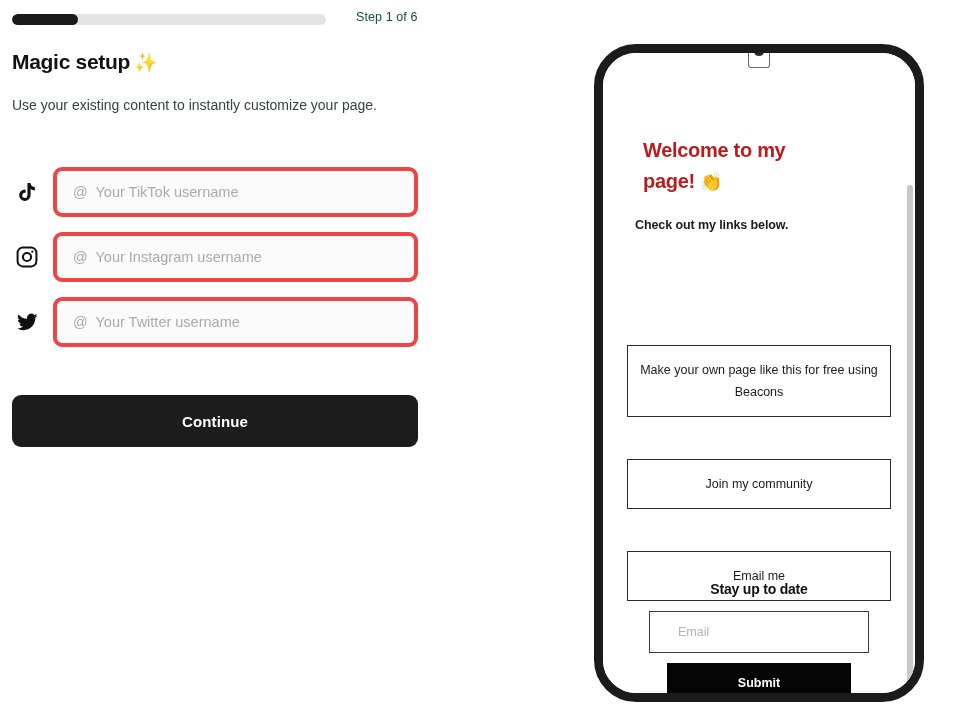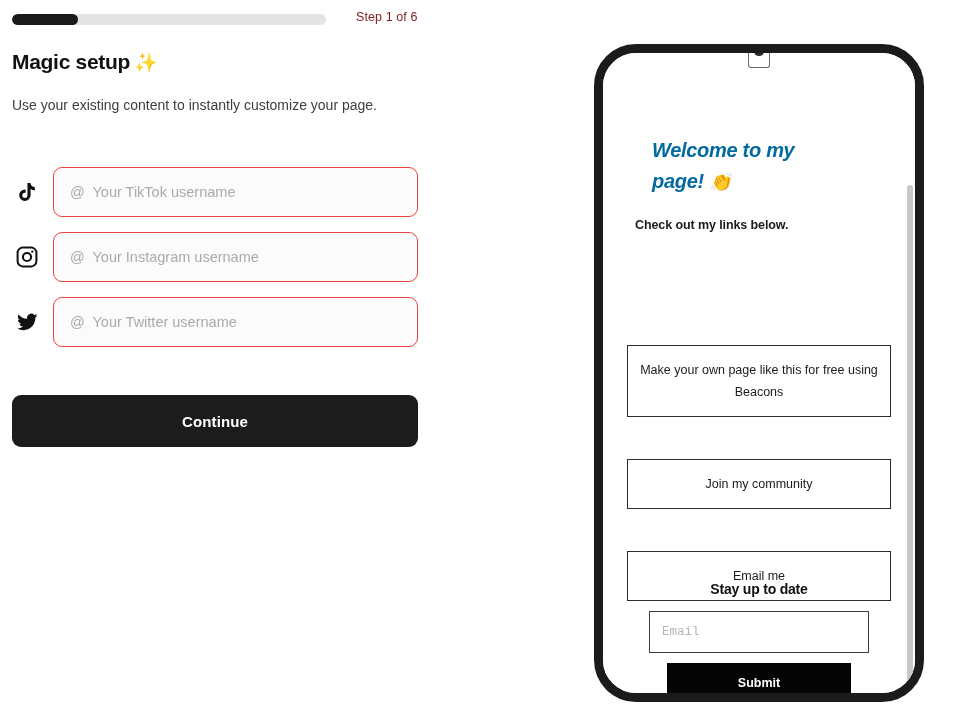--- a/index.html
+++ b/index.html
@@ -48,21 +48,21 @@
     top: 0;
     height: 100%;
     background: #1a1a1a;
     border-radius: 6px;
   }
   .progress-step {
     position: absolute;
     left: 344px;
     top: 0px;
     font-size: 12.5px;
-    color: #7f1d1d;
+    color: #14532d;
     letter-spacing: 0.1px;
     white-space: nowrap;
   }
 
   .page-title {
     position: absolute;
     left: 12px;
     top: 50px;
     font-size: 21px;
     font-weight: bold;
@@ -107,21 +107,21 @@
   }
   .social-icon svg { display: block; }
 
   .social-input {
     position: absolute;
     left: 41px;
     top: 2px;
     width: 365px;
     height: 50px;
     box-sizing: border-box;
-    border: 1px solid #ef4444;
+    border: 4px solid #ef4444;
     border-radius: 9px;
     background: #fbfbfb;
     font-family: "Liberation Sans", sans-serif;
     font-size: 14.5px;
     color: #aaaaad;
     padding: 0 16px;
     outline: none;
   }
   .social-input::placeholder { color: #aaaaad; }
 
@@ -204,29 +204,28 @@
     position: absolute;
     left: 0;
     top: 0;
     right: 0;
     bottom: 0;
     padding: 0 32px;
   }
 
   .bio-title {
     position: absolute;
-    left: 49px;
+    left: 40px;
     top: 82px;
     width: 190px;
     font-size: 20px;
     font-weight: bold;
     line-height: 31px;
     letter-spacing: -0.3px;
-    color: #0369a1;
-    font-style: italic;
+    color: #b91c1c;
   }
   .bio-title .emoji { font-size: 18px; }
 
   .bio-subtitle {
     position: absolute;
     left: 32px;
     top: 165px;
     font-size: 12.5px;
     font-weight: bold;
     color: #1b1b1b;
@@ -269,24 +268,24 @@
     margin-bottom: 14px;
   }
   .newsletter-input {
     box-sizing: border-box;
     display: block;
     width: 220px;
     margin: 0 auto 10px auto;
     height: 42px;
     border: 1px solid #3a3a3a;
     background: #ffffff;
-    font-family: Liberation Mono, monospace;
+    font-family: Liberation Sans, sans-serif;
     font-size: 12.5px;
     color: #b4b4b4;
-    padding: 0 12px;
+    padding: 0 28px;
     outline: none;
   }
   .newsletter-input::placeholder { color: #b4b4b4; }
   .newsletter-submit {
     display: block;
     width: 184px;
     margin: 0 auto;
     height: 40px;
     background: #050505;
     color: #ffffff;

